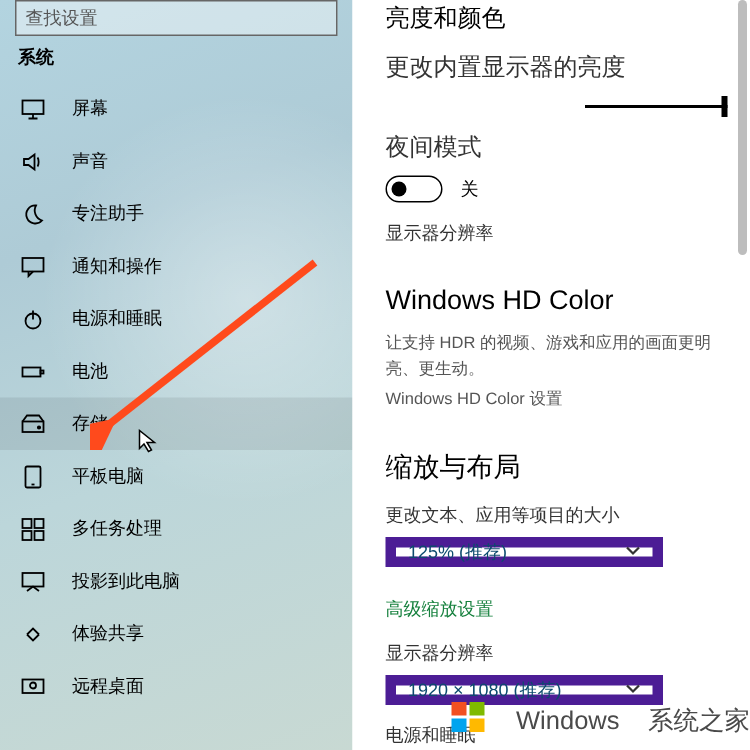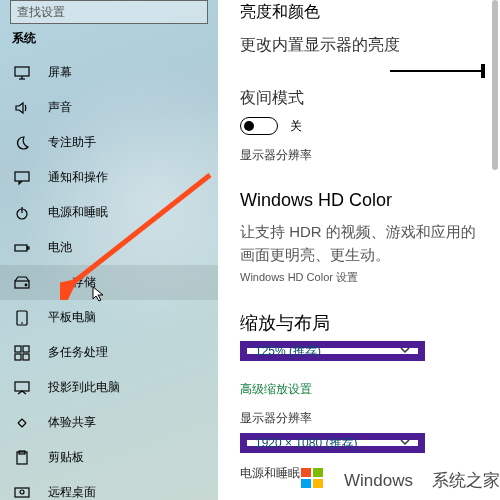--- a/index.html
+++ b/index.html
@@ -1,42 +1,42 @@
 <!DOCTYPE html>
 <html><head>
 <meta charset="utf-8">
 <style>
 * { margin: 0; padding: 0; box-sizing: border-box; font-family: "Microsoft YaHei", "Segoe UI", sans-serif; }
 body { width: 500px; height: 500px; overflow: hidden; background: #fff; position: relative; }
 .container { display: flex; height: 500px; }
-.sidebar { width: 218px; background: linear-gradient(160deg, #b3d4e0 0%, #aecbd6 30%, #bcd6da 60%, #c8d9d3 100%); position: relative; }
+.sidebar { width: 235px; background: linear-gradient(160deg, #b3d4e0 0%, #aecbd6 30%, #bcd6da 60%, #c8d9d3 100%); position: relative; }
 .sidebar::before { content: ""; position: absolute; inset: 0; background: radial-gradient(circle at 70% 40%, rgba(255,255,255,0.35) 0%, rgba(255,255,255,0) 40%); pointer-events: none; }
 .search { margin: 0 10px 6px 10px; height: 24px; border: 1px solid #666; background: rgba(255,255,255,0.4); display: flex; align-items: center; padding: 0 6px; }
 .search input { border: none; background: transparent; outline: none; font-size: 12px; flex: 1; color: #333; }
 .search input::placeholder { color: #555; }
 .category { font-size: 12px; font-weight: 600; margin: 6px 12px 8px 12px; color: #000; }
 .nav { list-style: none; }
 .nav li { display: flex; align-items: center; height: 35px; padding-left: 14px; font-size: 12px; color: #000; cursor: pointer; position: relative; }
-.nav li.hover { background: rgba(0,0,0,0.08); gap: 24px; }
+.nav li.hover { background: rgba(0,0,0,0.08); }
 .nav li .icon { width: 16px; height: 16px; margin-right: 18px; display: inline-flex; align-items: center; justify-content: center; }
 .nav li .icon svg { width: 16px; height: 16px; stroke: #000; stroke-width: 1.2; fill: none; }
 .main { flex: 1; background: #fff; padding: 0 15px 10px 22px; overflow: hidden; position: relative; }
 .scrollbar { position: absolute; right: 2px; top: 0; width: 6px; height: 170px; background: #bdbdbd; border-radius: 3px; }
 .section-title { font-size: 16px; font-weight: 400; margin-top: 2px; color: #000; }
 .sub { font-size: 16px; color: #333; margin-top: 12px; }
 .slider-row { margin-top: 10px; height: 10px; position: relative; }
 .slider-track { position: absolute; right: 0; top: 4px; width: 95px; height: 2px; background: #000; }
 .slider-thumb { position: absolute; right: 0; top: -2px; width: 4px; height: 14px; background: #000; }
 .toggle { margin-top: 8px; display: flex; align-items: center; gap: 12px; }
 .toggle-pill { width: 38px; height: 18px; border: 1.3px solid #000; border-radius: 10px; position: relative; }
 .toggle-pill::after { content: ""; position: absolute; left: 3px; top: 2.5px; width: 10px; height: 10px; border-radius: 50%; background: #000; }
 .toggle-label { font-size: 12px; }
 .link { font-size: 12px; color: #333; margin-top: 12px; }
 .big-title { font-size: 18px; font-weight: 400; margin-top: 26px; }
-.desc { font-size: 15px; color: #555; margin-top: 10px; line-height: 1.5; }
+.desc { font-size: 11px; color: #555; margin-top: 10px; line-height: 1.5; }
 .desc2 { font-size: 11px; color: #555; margin-top: 4px; }
 .select { margin-top: 6px; width: 185px; height: 20px; border: 7px solid #4c1d95; display: flex; align-items: center; justify-content: space-between; padding: 0 8px; font-size: 12px; color: #0c4a6e; background: #fff; }
 .select .chev svg { width: 10px; height: 10px; stroke: #333; stroke-width: 1.5; fill: none; }
 .small-link { font-size: 12px; color: #15803d; margin-top: 20px; }
 .label-small { font-size: 12px; color: #333; margin-top: 12px; }
 .arrow { position: absolute; left: 60px; top: 170px; pointer-events: none; }
 .watermark { position: absolute; right: 0; bottom: 4px; display: flex; align-items: center; gap: 19px; font-size: 17px; color: #4a4a4a; z-index: 10; }
 .watermark .logo svg { width: 26px; height: 26px; }
 .watermark b { font-weight: 400; }
 .cursor { position: absolute; left: 92px; top: 286px; pointer-events: none; z-index: 5; }
@@ -149,29 +149,20 @@
             <svg viewBox="0 0 16 16">
               <path d="M4 8l4-4 4 4"></path>
               <path d="M4 8l4 4 4-4"></path>
             </svg>
           </span>
         <span>体验共享</span>
       </li>
       <li>
         <span class="icon">
             <svg viewBox="0 0 16 16">
-              <rect x="3" y="2" width="10" height="12"></rect>
-              <rect x="5" y="1" width="6" height="3"></rect>
-            </svg>
-          </span>
-        <span>剪贴板</span>
-      </li>
-      <li>
-        <span class="icon">
-            <svg viewBox="0 0 16 16">
               <rect x="1" y="3" width="14" height="9"></rect>
               <circle cx="8" cy="7" r="2"></circle>
             </svg>
           </span>
         <span>远程桌面</span>
       </li>
     </ul>
   </div>
 
   <div class="main">
@@ -187,20 +178,21 @@
       <div class="toggle-pill"></div>
       <div class="toggle-label">关</div>
     </div>
     <div class="link">显示器分辨率</div>
 
     <div class="big-title">Windows HD Color</div>
     <div class="desc">让支持 HDR 的视频、游戏和应用的画面更明亮、更生动。</div>
     <div class="desc2">Windows HD Color 设置</div>
 
     <div class="big-title">缩放与布局</div>
+    <div class="label-small">更改文本、应用等项目的大小</div>
     <div class="select">
       <span>125% (推荐)</span>
       <span class="chev"><svg viewBox="0 0 10 10">
             <path d="M1 3l4 4 4-4"></path>
           </svg></span>
     </div>
     <div class="small-link">高级缩放设置</div>
     <div class="label-small">显示器分辨率</div>
     <div class="select">
       <span>1920 × 1080 (推荐)</span>

